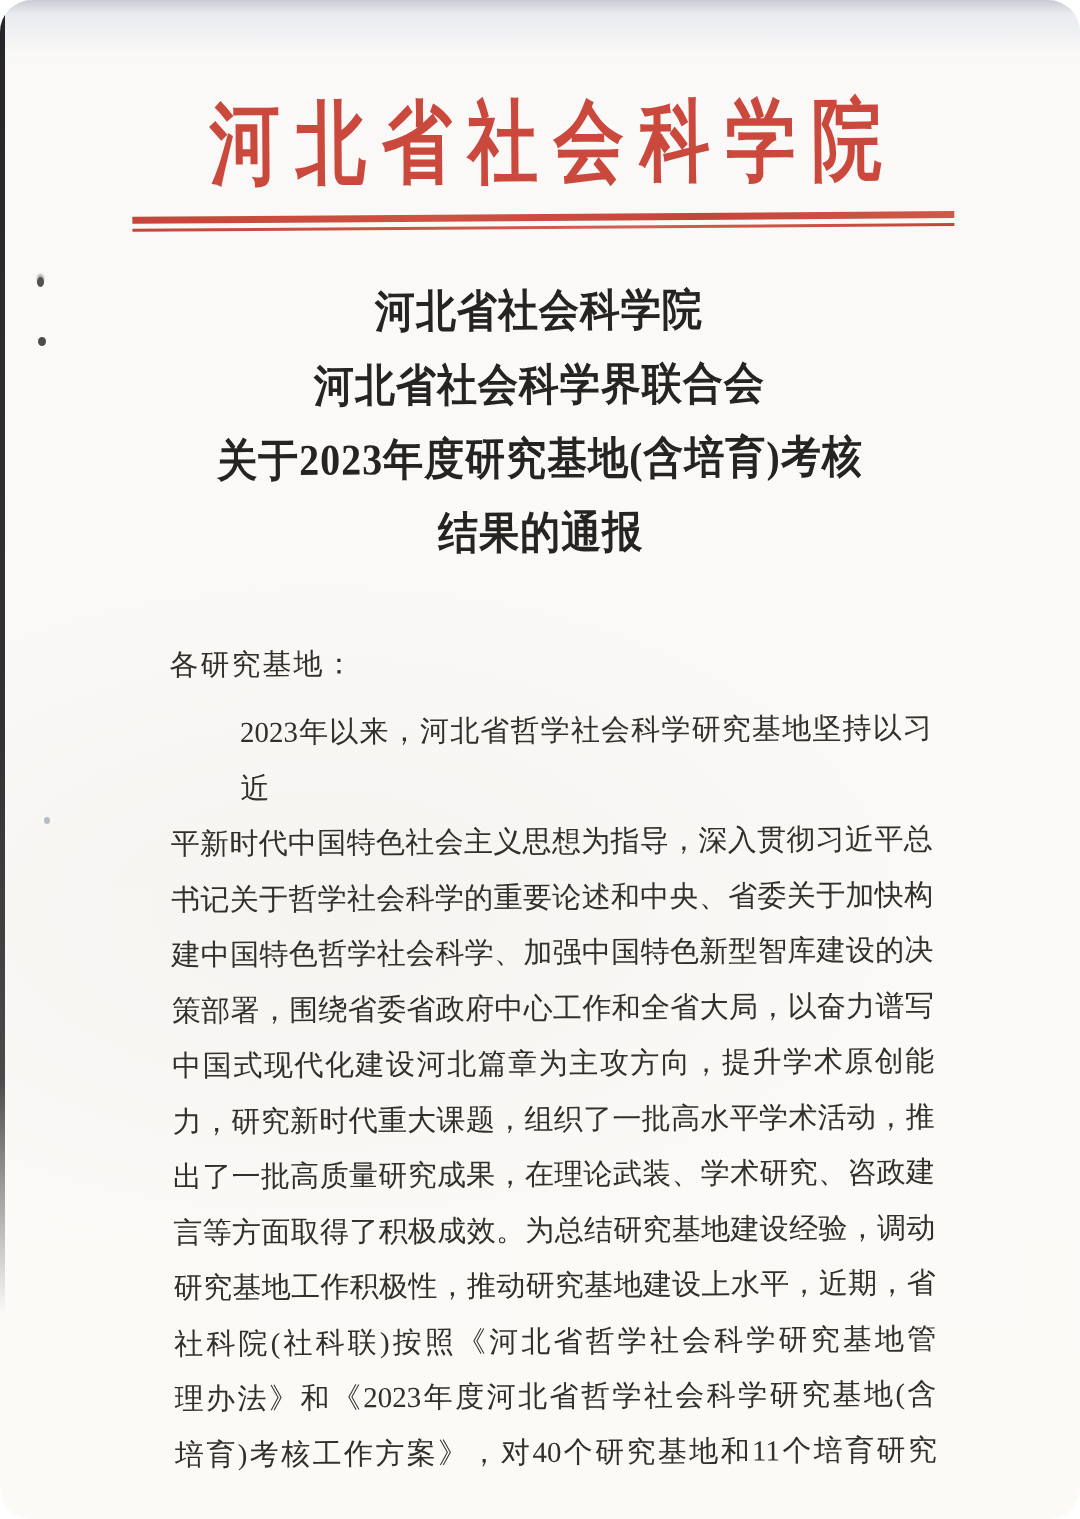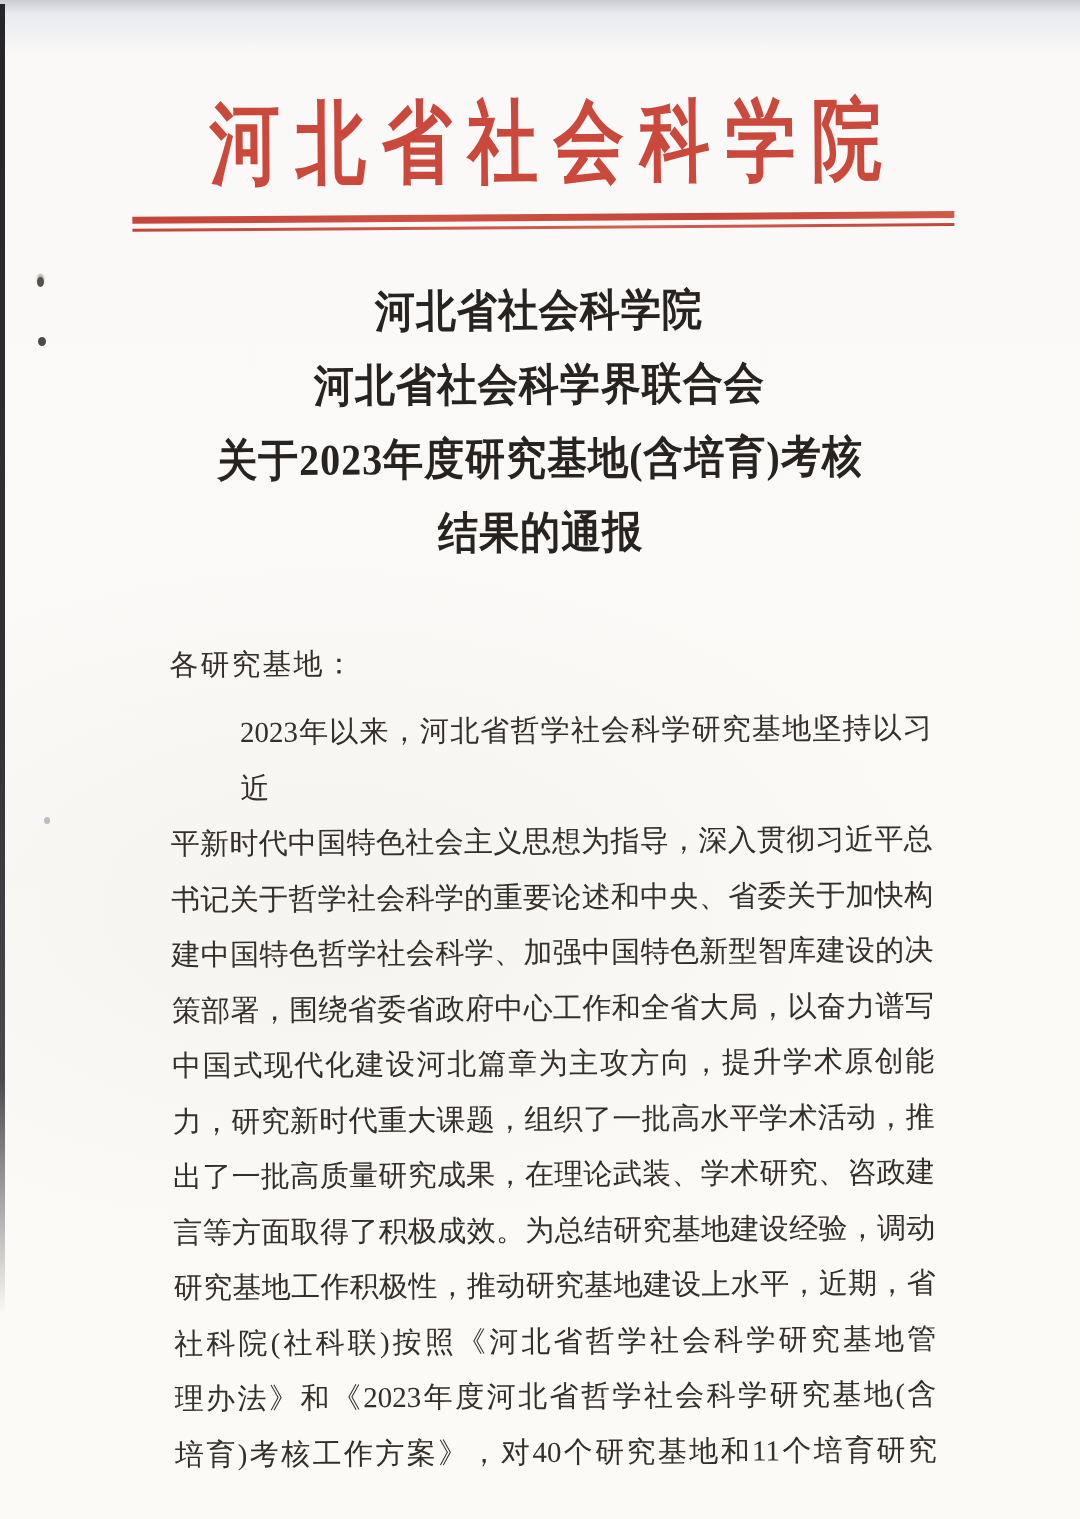--- a/index.html
+++ b/index.html
@@ -9,20 +9,21 @@
   }
   .page {
     position: relative;
     width: 1080px;
     height: 1519px;
     background:
       radial-gradient(ellipse 900px 500px at 30% 60%, rgba(240,238,234,0.5), rgba(240,238,234,0) 70%),
       linear-gradient(180deg, #f4f4f5 0px, #faf9f7 60px, #fbfaf7 100%);
     overflow: hidden;
     font-family: "Liberation Serif", "DejaVu Serif", serif;
+    border-radius: 32px;
   }
   
   .top-shade {
     position: absolute; top: 0; left: 0; right: 0; height: 52px;
     background: linear-gradient(180deg, #c9ccd3 0px, #e9ebef 14px, rgba(250,250,248,0) 52px);
     pointer-events: none;
   }
   .left-edge {
     position: absolute; top: 4px; left: 0; width: 5px; height: 1310px;
     background: linear-gradient(180deg, #26262a 0%, #323236 55%, #4a4a4e 82%, rgba(74,74,78,0) 100%);

